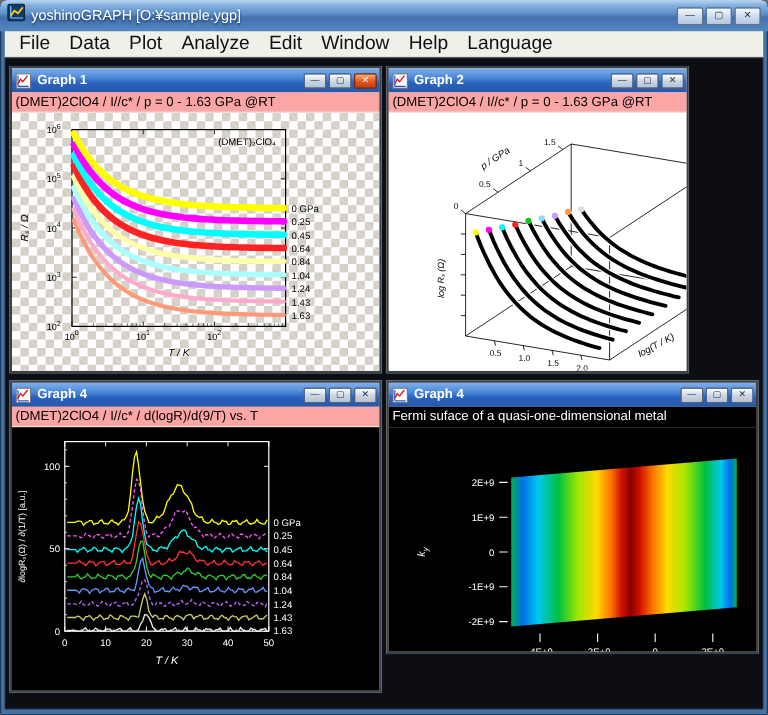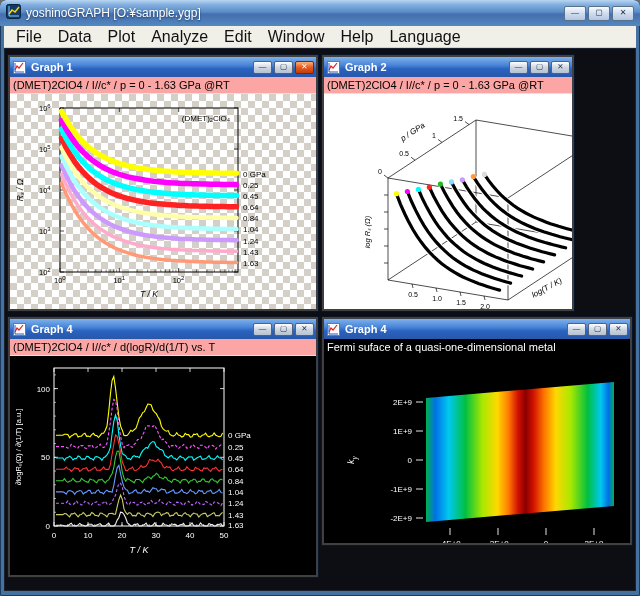--- a/index.html
+++ b/index.html
@@ -259,21 +259,21 @@
               <line x1="2" y1="2" x2="2" y2="11" stroke="#2255cc"></line>
               <line x1="2" y1="11" x2="11" y2="11" stroke="#2255cc"></line>
               <polyline points="2,9 4,5 6,7 10,2" fill="none" stroke="#e02020" stroke-width="1.2"></polyline>
             </svg>
         </span>
         <span class="cname">Graph 4</span>
         <button class="cbtn">—</button>
         <button class="cbtn">▢</button>
         <button class="cbtn">✕</button>
       </div>
-      <div class="caption">(DMET)2ClO4 / I//c* / d(logR)/d(1/T) vs. T</div>
+      <div class="caption">(DMET)2ClO4 / I//c* / d(logR)/d(9/T) vs. T</div>
       <div class="plotarea black">
         <svg id="plot-g3" width="306" height="219" viewBox="0 0 306 219">
             <rect x="44" y="12" width="170" height="158" fill="none" stroke="#fff" stroke-width="1"></rect>
             <line x1="44" y1="170" x2="48" y2="170" stroke="#fff" stroke-width="0.8"></line>
             <line x1="210" y1="170" x2="214" y2="170" stroke="#fff" stroke-width="0.8"></line>
             <text x="40" y="173" font-size="8" text-anchor="end" fill="#fff">0</text>
             <line x1="44" y1="101.30434782608695" x2="48" y2="101.30434782608695" stroke="#fff" stroke-width="0.8"></line>
             <line x1="210" y1="101.30434782608695" x2="214" y2="101.30434782608695" stroke="#fff" stroke-width="0.8"></line>
             <text x="40" y="104.30434782608695" font-size="8" text-anchor="end" fill="#fff">50</text>
             <line x1="44" y1="32.60869565217391" x2="48" y2="32.60869565217391" stroke="#fff" stroke-width="0.8"></line>

